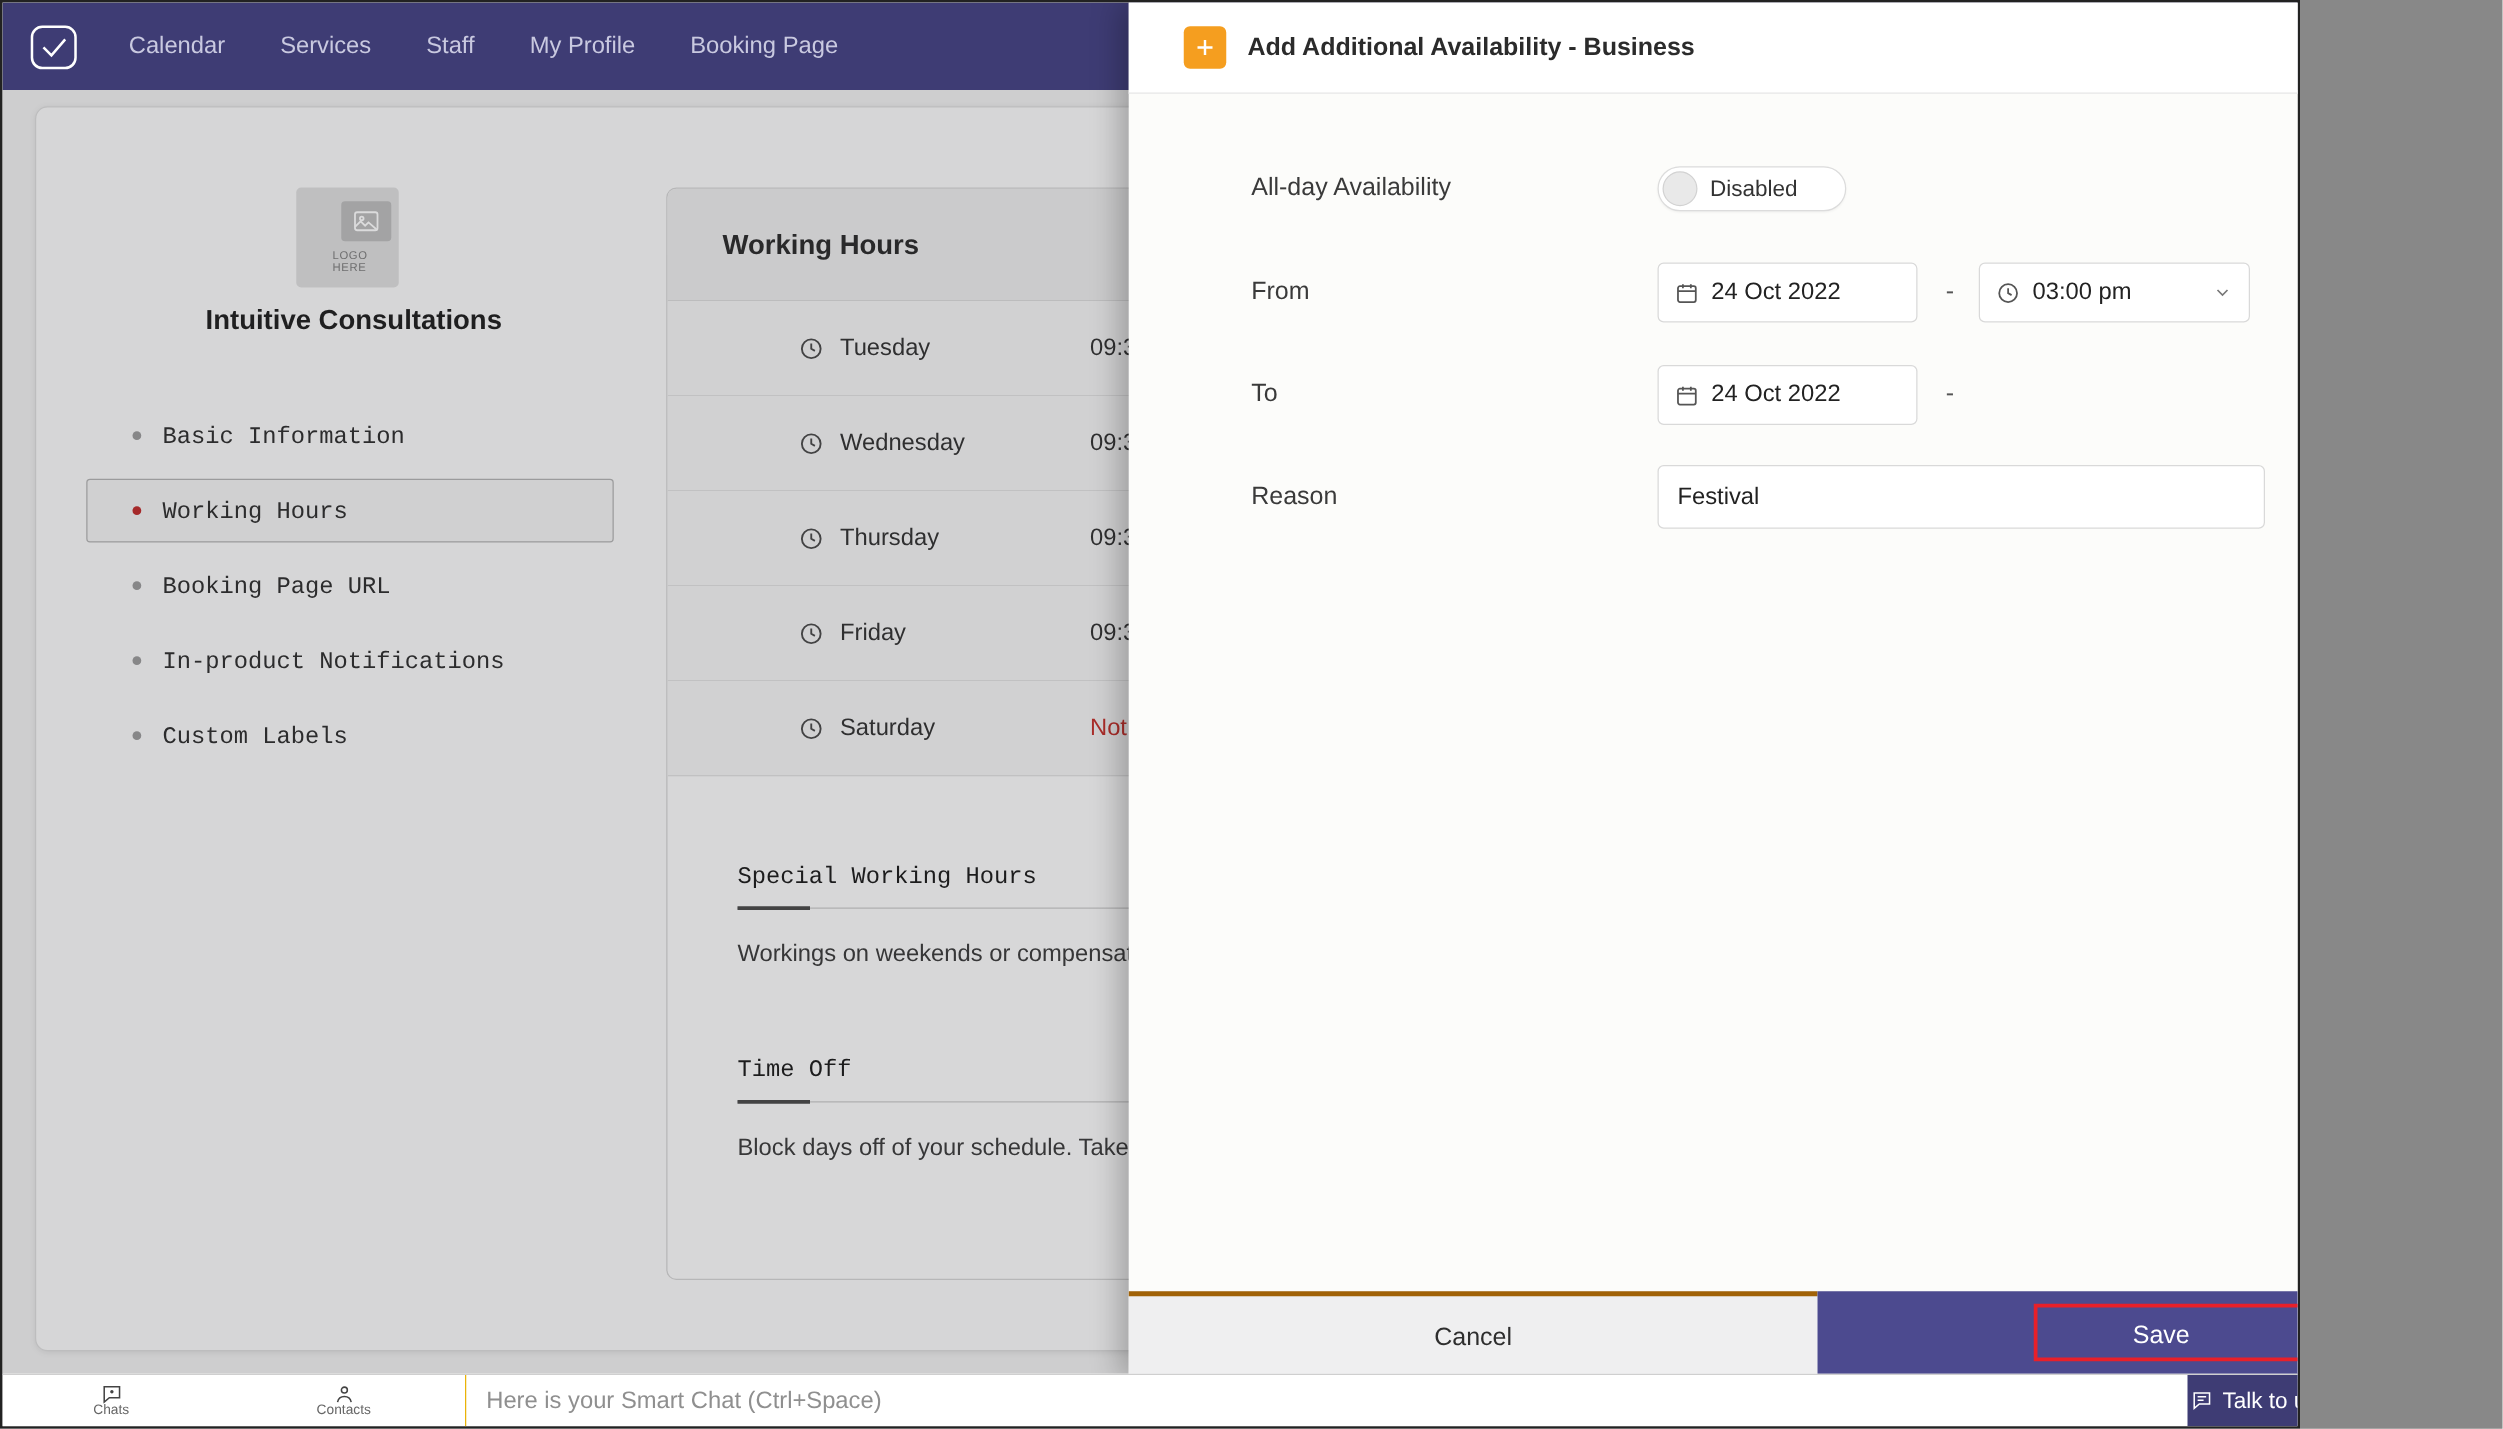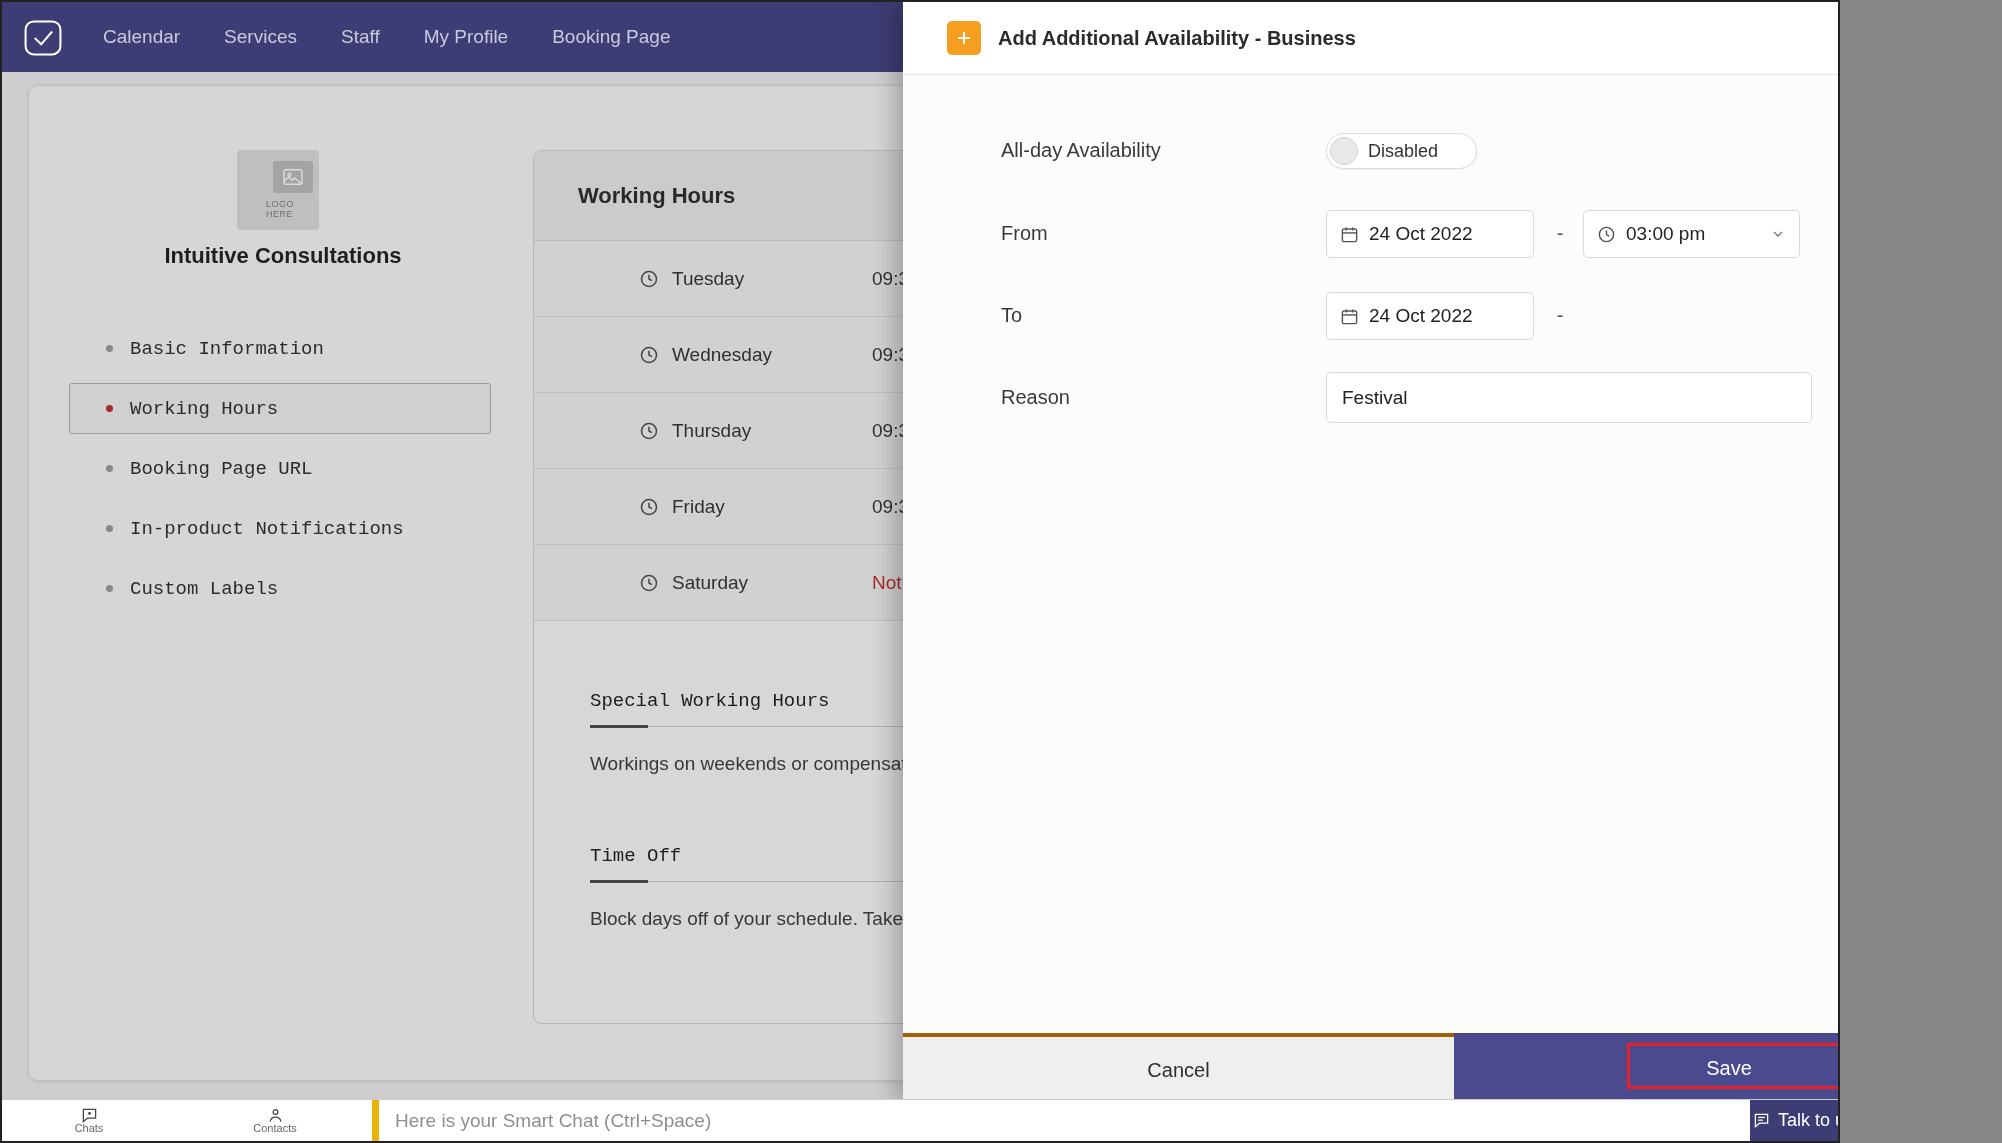--- a/index.html
+++ b/index.html
@@ -66,21 +66,21 @@
   .drawer-footer { position:absolute; bottom:0; left:0; right:0; height:70px; display:flex; }
   .btn-cancel { width:551px; background:#efeff0; border-top:4px solid #a16207; display:flex; align-items:center; justify-content:center; font-size:20px; color:#2e2e2e; cursor:pointer;text-align:center; }
   .btn-save { flex:1; background:#4c4a8f; display:flex; align-items:center; justify-content:center; font-size:20px; color:#ffffff; cursor:pointer; position:relative; }
   .save-highlight { position:absolute; left:173px; top:10px; width:223px; height:46px; border:3px solid #e8202a; pointer-events:none; }
 
   
   .bottombar { position:absolute; bottom:0; left:0; right:0; height:42px; background:#fff; border-top:1px solid #cfcfcf; z-index:12; }
   .bb-tool { position:absolute; top:0; bottom:0; width:54px; display:flex; flex-direction:column; align-items:center; justify-content:center; cursor:pointer; }
   .bb-tool .bb-label { font-size:11px; color:#666; margin-top:-1px; }
   .bb-chats { left:60px; } .bb-contacts { left:246px; }
-  .smartchat { position:absolute; left:370px; top:0; bottom:0; width:900px; border:none; border-left:7px solid #eab308; padding-left:16px; font-size:19px; color:#555; background:transparent; outline:none; font-family:inherit; }
+  .smartchat { position:absolute; left:370px; top:0; bottom:0; width:900px; border:none; border-left:1px solid #eab308; padding-left:16px; font-size:19px; color:#555; background:transparent; outline:none; font-family:inherit; }
   .smartchat::placeholder { color:#8f8f8f; }
   .bb-talk { position:absolute; left:1748px; width:107px; top:0; bottom:0; background:#3e3c74; color:#fff; display:flex; align-items:center; justify-content:center; gap:8px; font-size:18px; cursor:pointer; }
   .bb-help { position:absolute; left:1855px; width:92px; top:0; bottom:0; display:flex; align-items:center; justify-content:center; gap:7px; font-size:18px; color:#222; cursor:pointer; }
   .q-circle { width:19px; height:19px; border:2px solid #2d2d2d; border-radius:50%; display:flex; align-items:center; justify-content:center; font-size:13px; font-weight:bold; color:#2d2d2d; }
   .bb-corner { position:absolute; left:1947px; right:0; top:0; bottom:0; background:#3e3c74; display:flex; align-items:center; justify-content:center; cursor:pointer; }
 </style>
 </head>
 <body>
 
 <div class="screen">

